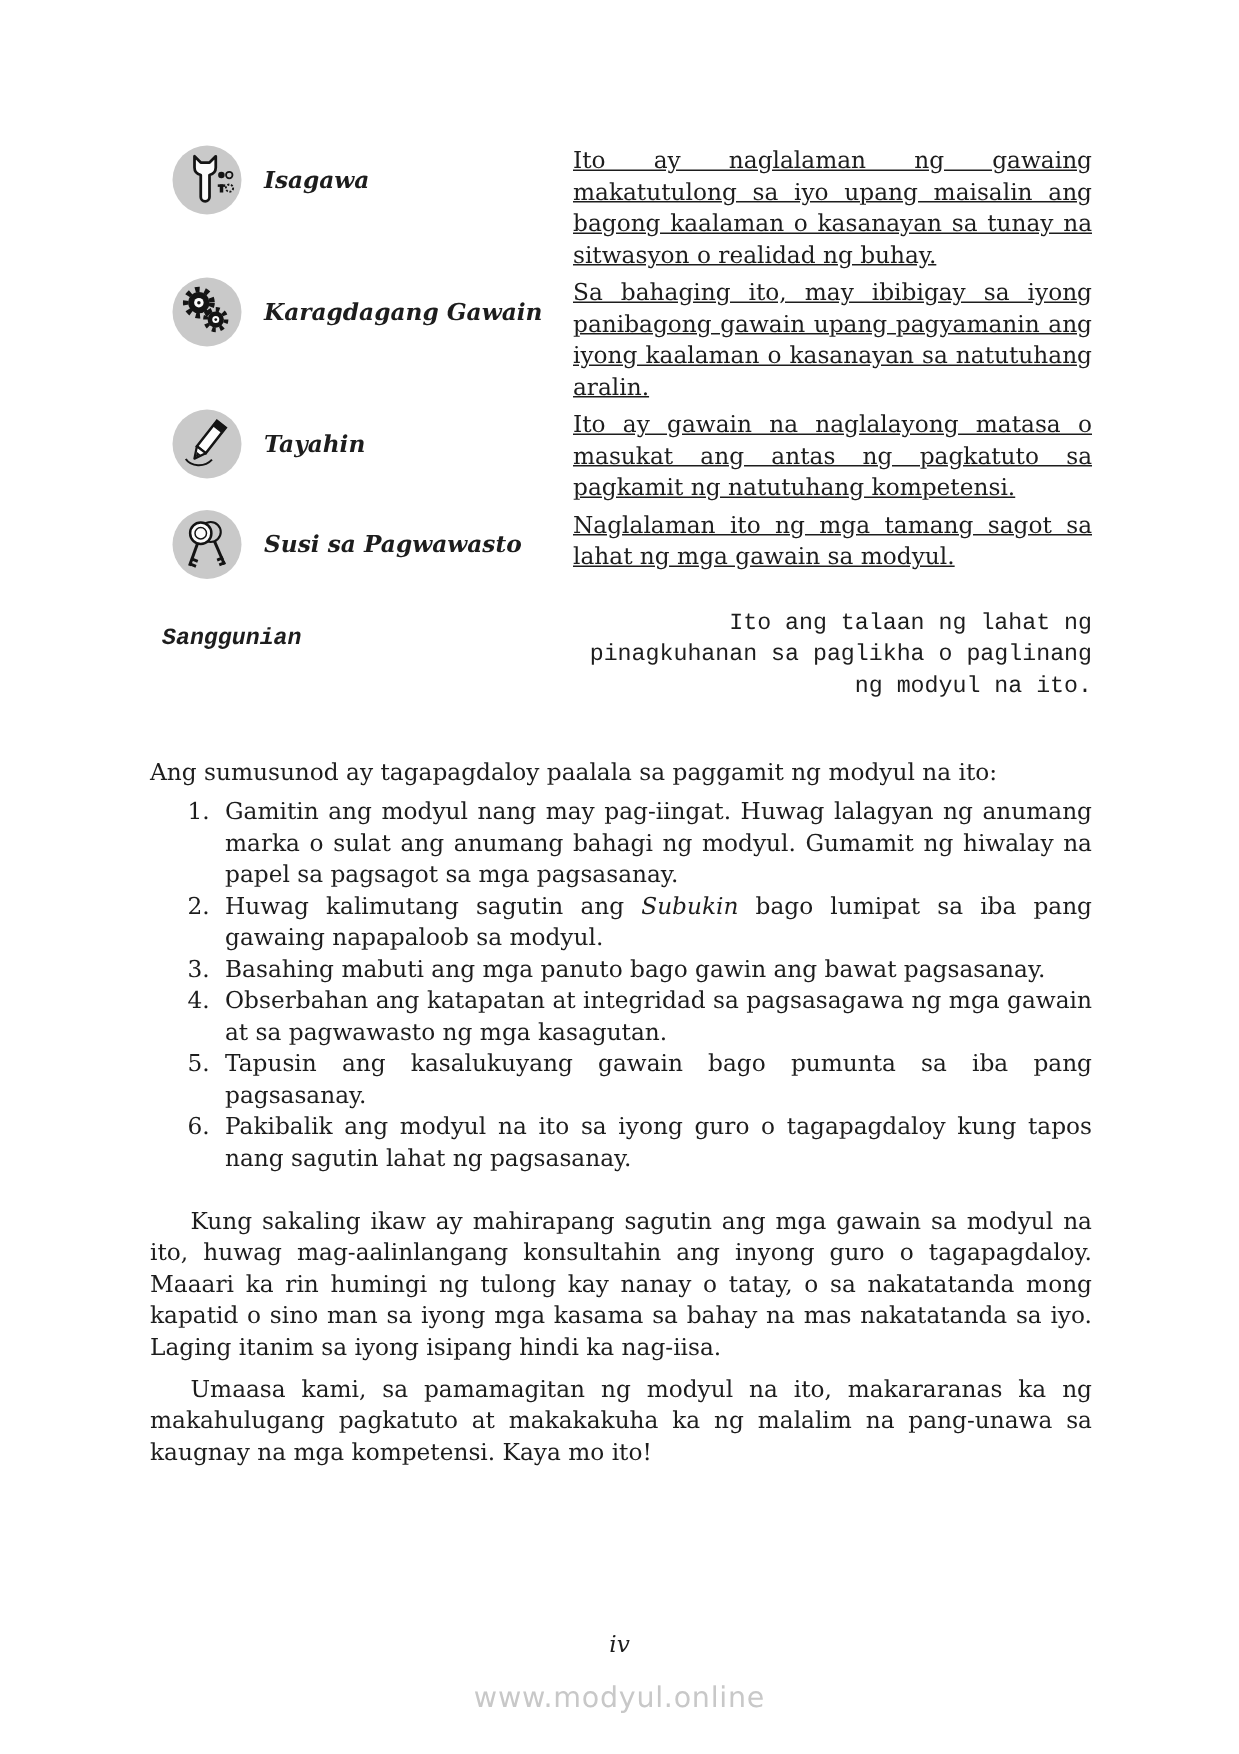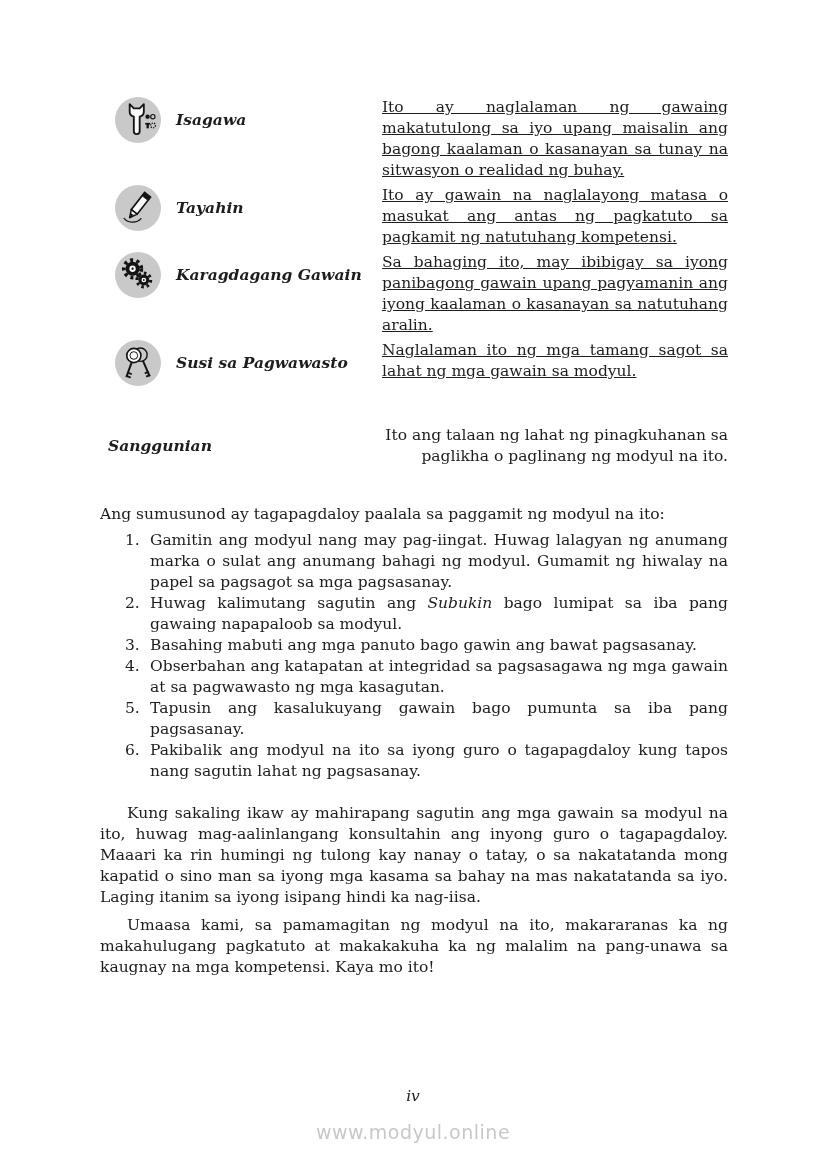--- a/index.html
+++ b/index.html
@@ -17,21 +17,21 @@
     width:46px; height:46px; border-radius:50%; background:#c9c9c9;
     display:flex; align-items:center; justify-content:center;
   }
   .label-cell { flex:0 0 206px; padding-top:12px; box-sizing:border-box; }
   .label { font-weight:bold; font-style:italic; }
   .desc-cell { flex:1 1 auto; text-align:justify;text-decoration:underline; }
 
   .lead { margin:36px 0 0 0; }
   .reminders-intro { margin-top:37px; }
 
-  .sanggunian-row { display:flex; align-items:flex-start; margin-top:39px; }
+  .sanggunian-row { display:flex; align-items:flex-start; margin-top:19px;font-family:Liberation Mono, monospace; }
   .sang-label-cell { flex:0 0 282px; padding-left:8px; padding-top:10px; box-sizing:border-box; }
   .sang-desc-cell { flex:1 1 auto; text-align:right; }
 
   .list { margin-top:5px; }
   .li { display:flex; align-items:flex-start; }
   .num { flex:0 0 25px; margin-left:25px; }
   .li-text { flex:1 1 auto; text-align:justify; }
 
   .para { margin:21px 0 0 0; text-indent:27px; text-align:justify; }
   .para2 { margin-top:7px; }
@@ -67,55 +67,55 @@
         <div class="label-cell">
           <span class="label">Isagawa</span>
         </div>
         <div class="desc-cell">Ito ay naglalaman ng gawaing makatutulong sa iyo upang maisalin ang bagong kaalaman o kasanayan sa tunay na sitwasyon o realidad ng buhay.</div>
       </div>
 
       <div class="icon-row">
         <div class="icon-cell">
           <div class="icon-circle">
             <svg width="40" height="40" viewBox="0 0 48 48">
-              <g transform="rotate(38 24 22)">
-                <rect x="20" y="4" width="9" height="26" fill="#fdfdfd" stroke="#141414" stroke-width="2"></rect>
-                <rect x="20" y="4" width="9" height="5" fill="#141414" stroke="#141414" stroke-width="1"></rect>
-                <path d="M20 30 h9 l-4.5 9 z" fill="#fdfdfd" stroke="#141414" stroke-width="1.8" stroke-linejoin="round"></path>
-                <path d="M22.6 33.5 l1.9 3.8 1.9 -3.8 z" fill="#141414"></path>
-              </g>
-              <path d="M7 36 c4 6 15 7 21 0.5" fill="none" stroke="#141414" stroke-width="1.6"></path>
-            </svg>
-          </div>
-        </div>
-        <div class="label-cell">
-          <span class="label">Tayahin</span>
-        </div>
-        <div class="desc-cell">Ito ay gawain na naglalayong matasa o masukat ang antas ng pagkatuto sa pagkamit ng natutuhang kompetensi.</div>
-      </div>
-
-      <div class="icon-row">
-        <div class="icon-cell">
-          <div class="icon-circle">
-            <svg width="40" height="40" viewBox="0 0 48 48">
               <circle cx="17.5" cy="16.5" r="10.5" fill="none" stroke="#141414" stroke-width="4.5" stroke-dasharray="3.6 4.1"></circle>
               <circle cx="17.5" cy="16.5" r="8.5" fill="#141414"></circle>
               <circle cx="17.5" cy="16.5" r="3.8" fill="#fcfcfc"></circle>
               <circle cx="17.5" cy="16.5" r="1.4" fill="#141414"></circle>
               <circle cx="31" cy="30" r="8.2" fill="none" stroke="#141414" stroke-width="3.8" stroke-dasharray="3 3.4"></circle>
               <circle cx="31" cy="30" r="6.5" fill="#141414"></circle>
               <circle cx="31" cy="30" r="2.8" fill="#fcfcfc"></circle>
               <circle cx="31" cy="30" r="1.1" fill="#141414"></circle>
             </svg>
           </div>
         </div>
         <div class="label-cell">
           <span class="label">Karagdagang Gawain</span>
         </div>
         <div class="desc-cell">Sa bahaging ito, may ibibigay sa iyong panibagong gawain upang pagyamanin ang iyong kaalaman o kasanayan sa natutuhang aralin.</div>
+      </div>
+
+      <div class="icon-row">
+        <div class="icon-cell">
+          <div class="icon-circle">
+            <svg width="40" height="40" viewBox="0 0 48 48">
+              <g transform="rotate(38 24 22)">
+                <rect x="20" y="4" width="9" height="26" fill="#fdfdfd" stroke="#141414" stroke-width="2"></rect>
+                <rect x="20" y="4" width="9" height="5" fill="#141414" stroke="#141414" stroke-width="1"></rect>
+                <path d="M20 30 h9 l-4.5 9 z" fill="#fdfdfd" stroke="#141414" stroke-width="1.8" stroke-linejoin="round"></path>
+                <path d="M22.6 33.5 l1.9 3.8 1.9 -3.8 z" fill="#141414"></path>
+              </g>
+              <path d="M7 36 c4 6 15 7 21 0.5" fill="none" stroke="#141414" stroke-width="1.6"></path>
+            </svg>
+          </div>
+        </div>
+        <div class="label-cell">
+          <span class="label">Tayahin</span>
+        </div>
+        <div class="desc-cell">Ito ay gawain na naglalayong matasa o masukat ang antas ng pagkatuto sa pagkamit ng natutuhang kompetensi.</div>
       </div>
 
       <div class="icon-row">
         <div class="icon-cell">
           <div class="icon-circle">
             <svg width="40" height="40" viewBox="0 0 48 48">
               <circle cx="27" cy="14" r="8" fill="none" stroke="#141414" stroke-width="1.7"></circle>
               <circle cx="19" cy="15" r="8.5" fill="#fcfcfc" stroke="#141414" stroke-width="2"></circle>
               <circle cx="19" cy="15" r="4.6" fill="none" stroke="#141414" stroke-width="1.2"></circle>
               <line x1="16.5" y1="23" x2="10" y2="41" stroke="#141414" stroke-width="2.4"></line>

